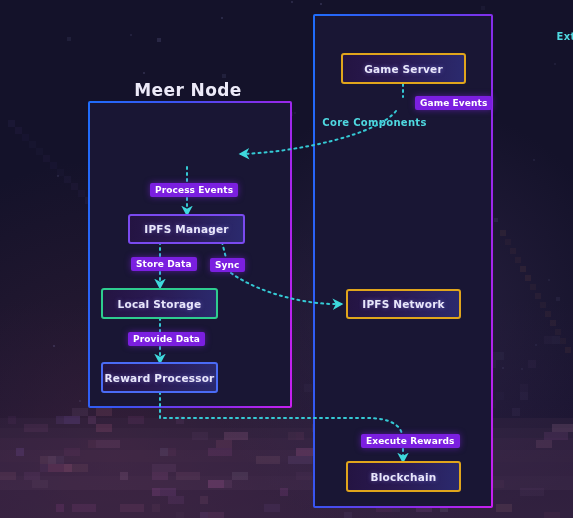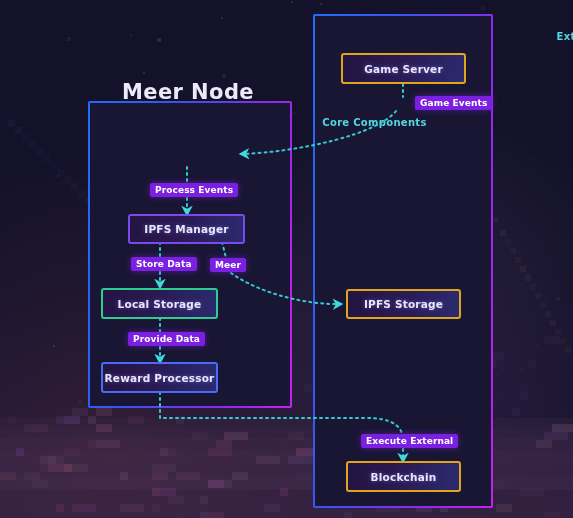--- a/index.html
+++ b/index.html
@@ -36,21 +36,21 @@
     text-align:center;
     color:#4fd8e0;
     font-size:10px;
     font-weight:bold;
     letter-spacing:.3px;
   }
   .zone-title{
     position:absolute;
     text-align:center;
     color:#eceaf8;
-    font-size:21px;
+    font-size:17px;
     font-weight:bold;
     letter-spacing:.4px;
   }
 
   
   .node{
     position:absolute;
     display:flex;align-items:center;justify-content:center;
     border:2px solid #4a6bf5;
     border-radius:3px;
@@ -384,32 +384,32 @@
 
   <div class="node blue" style="left:101px;top:362px;width:117px;height:31px;">
     <span>Reward Processor</span>
   </div>
 
   <div class="node gold" style="left:341px;top:53px;width:125px;height:31px;">
     <span>Game Server</span>
   </div>
 
   <div class="node gold" style="left:346px;top:289px;width:115px;height:30px;">
-    <span>IPFS Storage</span>
+    <span>IPFS Network</span>
   </div>
 
   <div class="node gold" style="left:346px;top:461px;width:115px;height:31px;">
     <span>Blockchain</span>
   </div>
 
   <div class="edge-label" style="left:367px;top:96px;margin-left:48px;">Game Events</div>
 
   <div class="edge-label" style="left:150px;top:183px;">Process Events</div>
 
   <div class="edge-label" style="left:131px;top:257px;">Store Data</div>
 
-  <div class="edge-label" style="left:210px;top:258px;">Meer</div>
+  <div class="edge-label" style="left:210px;top:258px;">Sync</div>
 
   <div class="edge-label" style="left:128px;top:332px;">Provide Data</div>
 
-  <div class="edge-label" style="left:361px;top:434px;">Execute External</div>
+  <div class="edge-label" style="left:361px;top:434px;">Execute Rewards</div>
 
 </div>
 
 </body></html>

